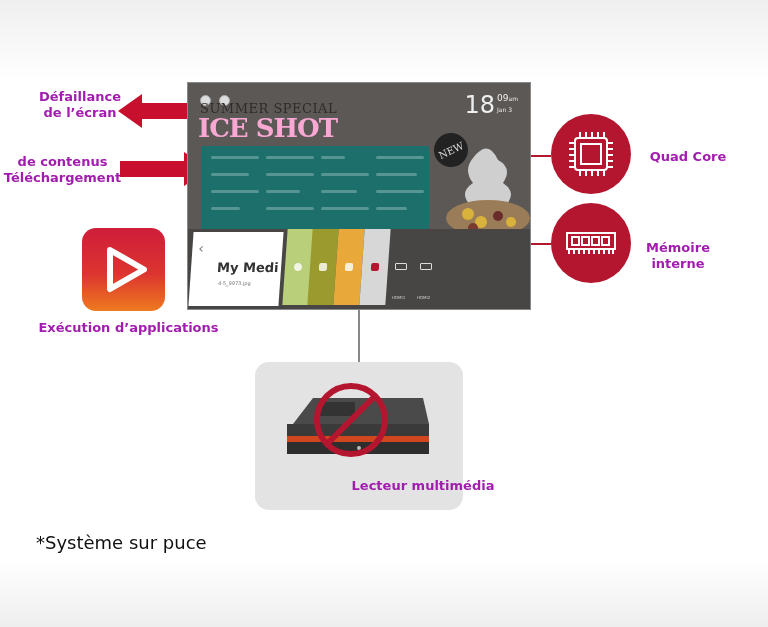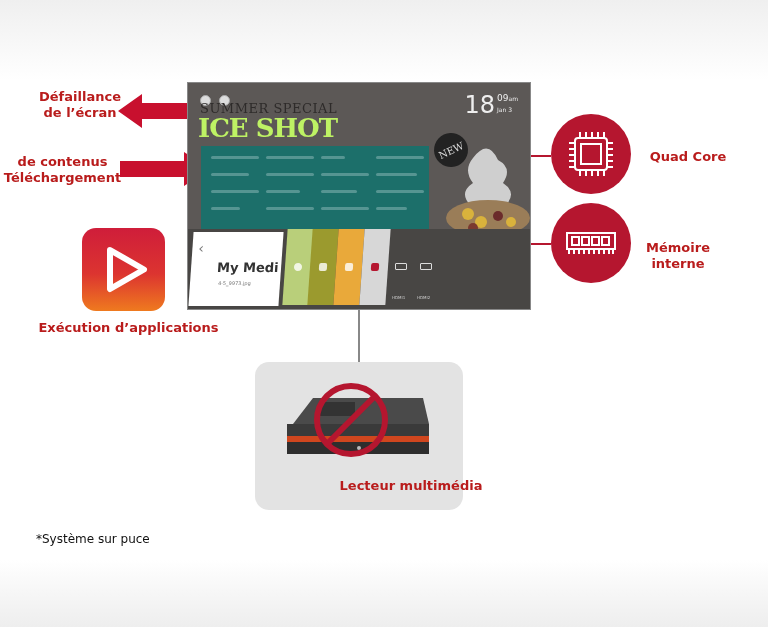--- a/index.html
+++ b/index.html
@@ -1,26 +1,26 @@
 <!DOCTYPE html>
 <html><head>
 <meta charset="utf-8">
 <style>
   html,body{margin:0;padding:0;}
   body{width:768px;height:627px;position:relative;overflow:hidden;
     background:linear-gradient(#efefef 0px,#fbfbfb 60px,#ffffff 80px,#ffffff 560px,#f7f7f7 590px,#eeeeee 627px);
     font-family:"DejaVu Sans","Liberation Sans",sans-serif;color:#111;}
   .abs{position:absolute;}
-  .lbl{position:absolute;font-weight:bold;font-size:13px;line-height:16px;text-align:center;color:#b91c1c;}
+  .lbl{position:absolute;font-weight:bold;font-size:13px;line-height:16px;text-align:center;color:#a21caf;}
   
   .tv{left:187px;top:82px;width:344px;height:228px;background:#5c5856;border:1px solid #888;box-sizing:border-box;overflow:hidden;}
   .tv .dots{position:absolute;left:12px;top:12px;display:flex;gap:8px;}
   .tv .dot{width:11px;height:11px;border-radius:50%;background:#ddd;border:1px solid #aaa;box-sizing:border-box;}
   .tv .sub{position:absolute;left:12px;top:18px;font-family:"DejaVu Serif",serif;font-size:13px;color:#2e2b2a;letter-spacing:0.5px;}
-  .tv .title{position:absolute;left:10px;top:30px;font-family:"DejaVu Serif",serif;font-size:26px;font-weight:bold;color:#bef264;letter-spacing:-1px;}
+  .tv .title{position:absolute;left:10px;top:30px;font-family:"DejaVu Serif",serif;font-size:26px;font-weight:bold;color:#f9a8d4;letter-spacing:-1px;}
   .tv .clock{position:absolute;right:12px;top:10px;color:#eee;display:flex;align-items:flex-start;}
   .tv .clock .h{font-size:24px;line-height:24px;}
   .tv .clock .m{font-size:9px;line-height:10px;margin-left:2px;}
   .menu{position:absolute;left:13px;top:63px;width:228px;height:95px;background:#19716c;opacity:0.95;}
   .menu .col{position:absolute;top:10px;width:48px;}
   .menu .ln{height:3px;background:rgba(200,230,230,0.35);margin-bottom:14px;border-radius:2px;}
   .new{position:absolute;left:246px;top:50px;width:34px;height:34px;border-radius:50%;background:#222;color:#ddd;font-family:"DejaVu Serif",serif;font-size:10px;display:flex;align-items:center;justify-content:center;transform:rotate(-25deg);}
   .icecream{position:absolute;left:255px;top:55px;width:90px;height:100px;}
   .launcher{position:absolute;left:0;top:146px;width:344px;height:80px;background:#484644;}
   .card-main{position:absolute;left:3px;top:3px;width:90px;height:74px;background:#fff;transform:skewX(-4deg);}
@@ -183,16 +183,16 @@
     <rect x="36" y="18" width="36" height="14" fill="#333"></rect>
     <rect x="4" y="40" width="142" height="12" fill="#3a3a3a"></rect>
     <rect x="4" y="52" width="142" height="6" fill="#d0461e"></rect>
     <rect x="4" y="58" width="142" height="12" fill="#2e2e2e"></rect>
     <circle cx="76" cy="64" r="2" fill="#bbb"></circle>
   </svg>
   <svg class="abs" style="left:56px;top:18px;" width="80" height="80" viewBox="0 0 80 80">
     <circle cx="40" cy="40" r="34" stroke="#b5162f" stroke-width="6" fill="none"></circle>
     <line x1="64" y1="16" x2="16" y2="64" stroke="#b5162f" stroke-width="6"></line>
   </svg>
-  <div class="lbl" style="left:0;top:116px;width:224px;padding-left:44px;">Lecteur multimédia</div>
+  <div class="lbl" style="left:12px;top:116px;width:224px;padding-left:44px;">Lecteur multimédia</div>
 </div>
 
-<div class="abs" style="left:36px;top:532px;font-size:12px;color:#111;">*Système sur puce</div>
+<div class="abs" style="left:36px;top:532px;font-size:18px;color:#111;">*Système sur puce</div>
 
 </body></html>

